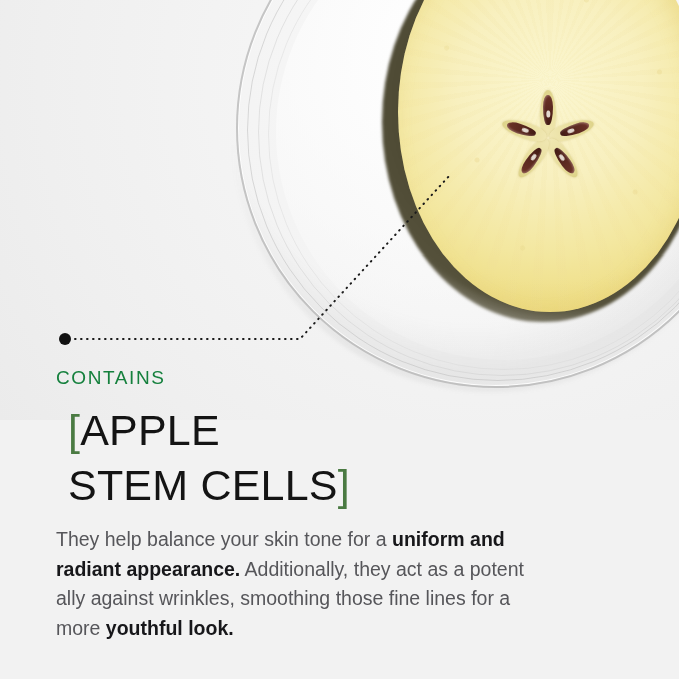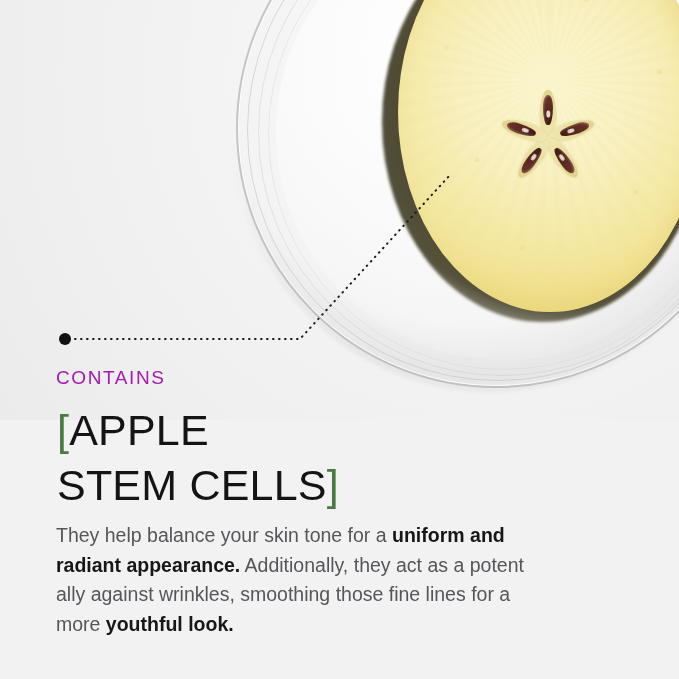--- a/index.html
+++ b/index.html
@@ -191,26 +191,26 @@
   #text-block {
     position: absolute;
     left: 56px;
     top: 368px;
     width: 520px;
   }
   .eyebrow {
     font-size: 19px;
     font-weight: 300;
     letter-spacing: 1.6px;
-    color: #a21caf;
+    color: #15803d;
     margin: 0 0 14px 0;
     line-height: 1.1;
   }
   .headline {
-    margin: 1px;
+    margin: 12px;
     font-size: 43px;
     font-weight: 400;
     line-height: 1.28;
     letter-spacing: 0.2px;
     color: #141414;
     white-space: pre-line;
   }
   .headline .brk {
     color: #4a7a42;
     font-weight: 500;

